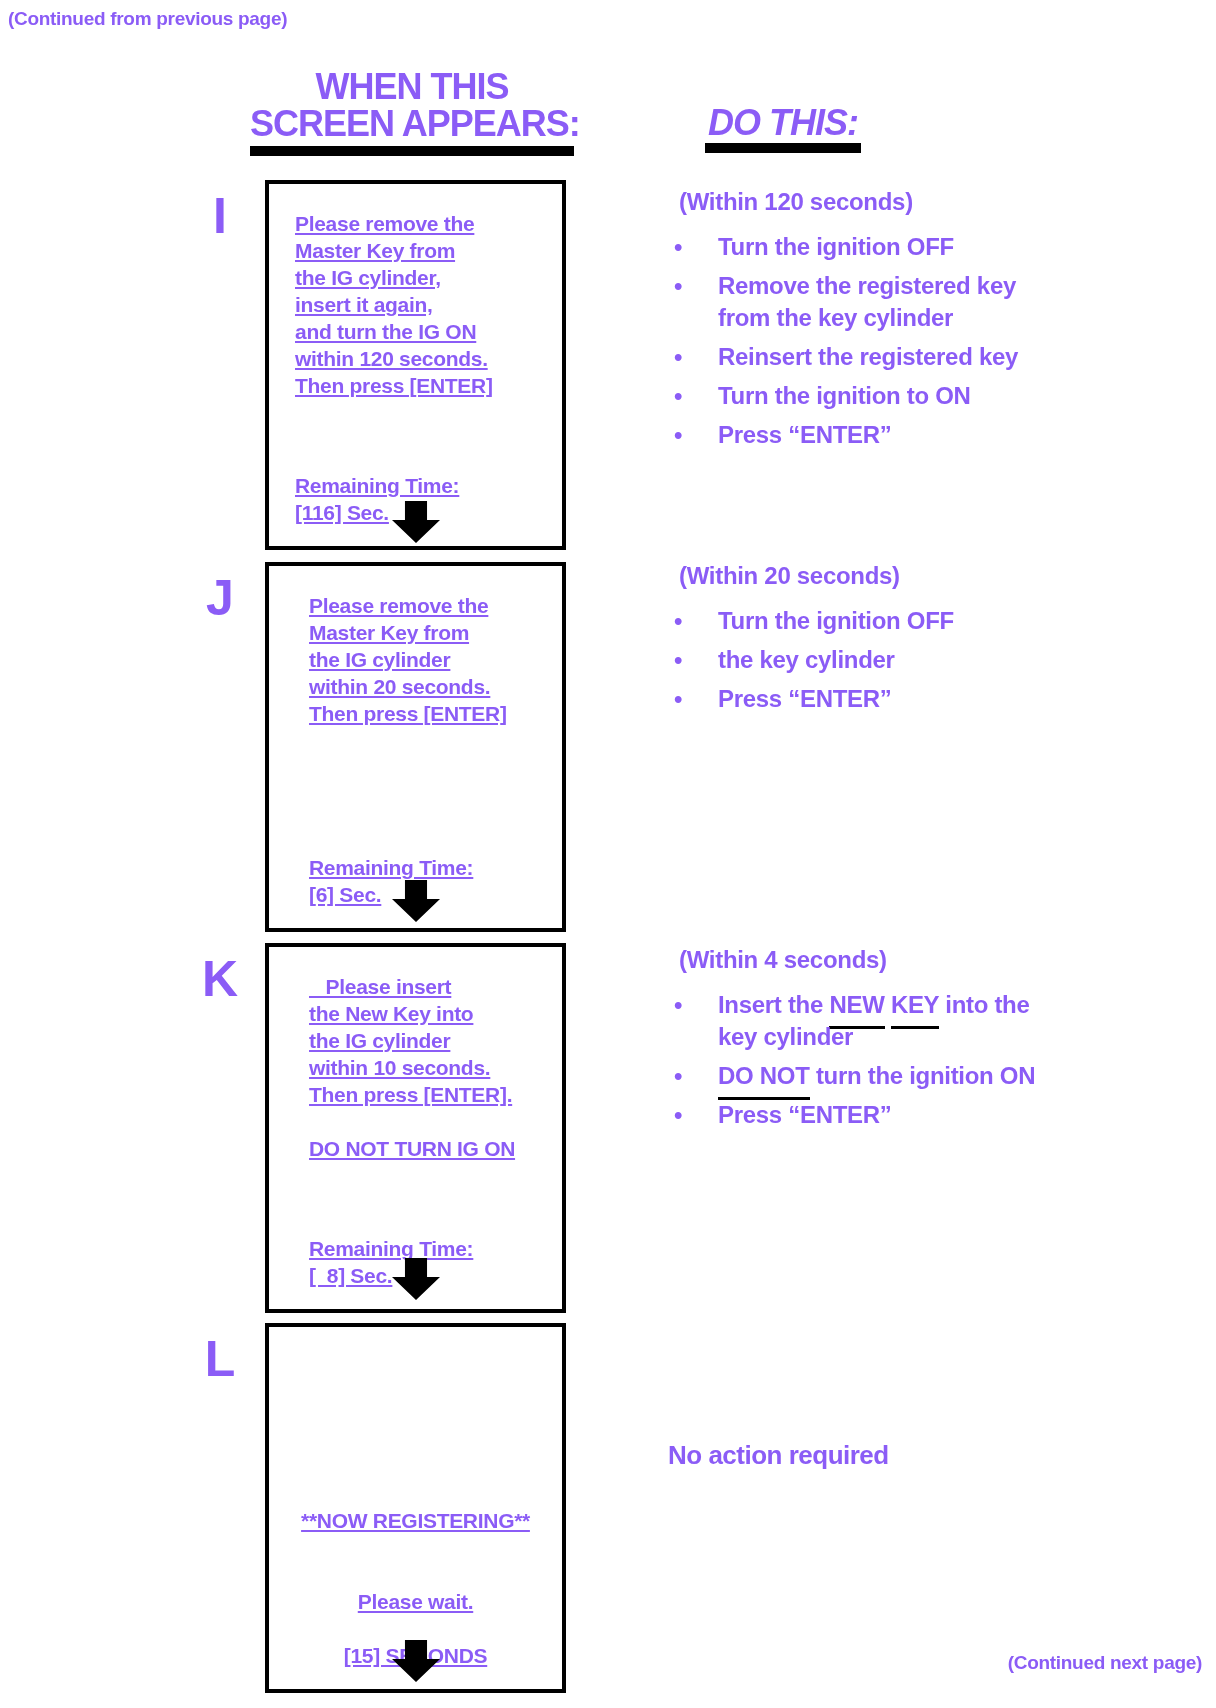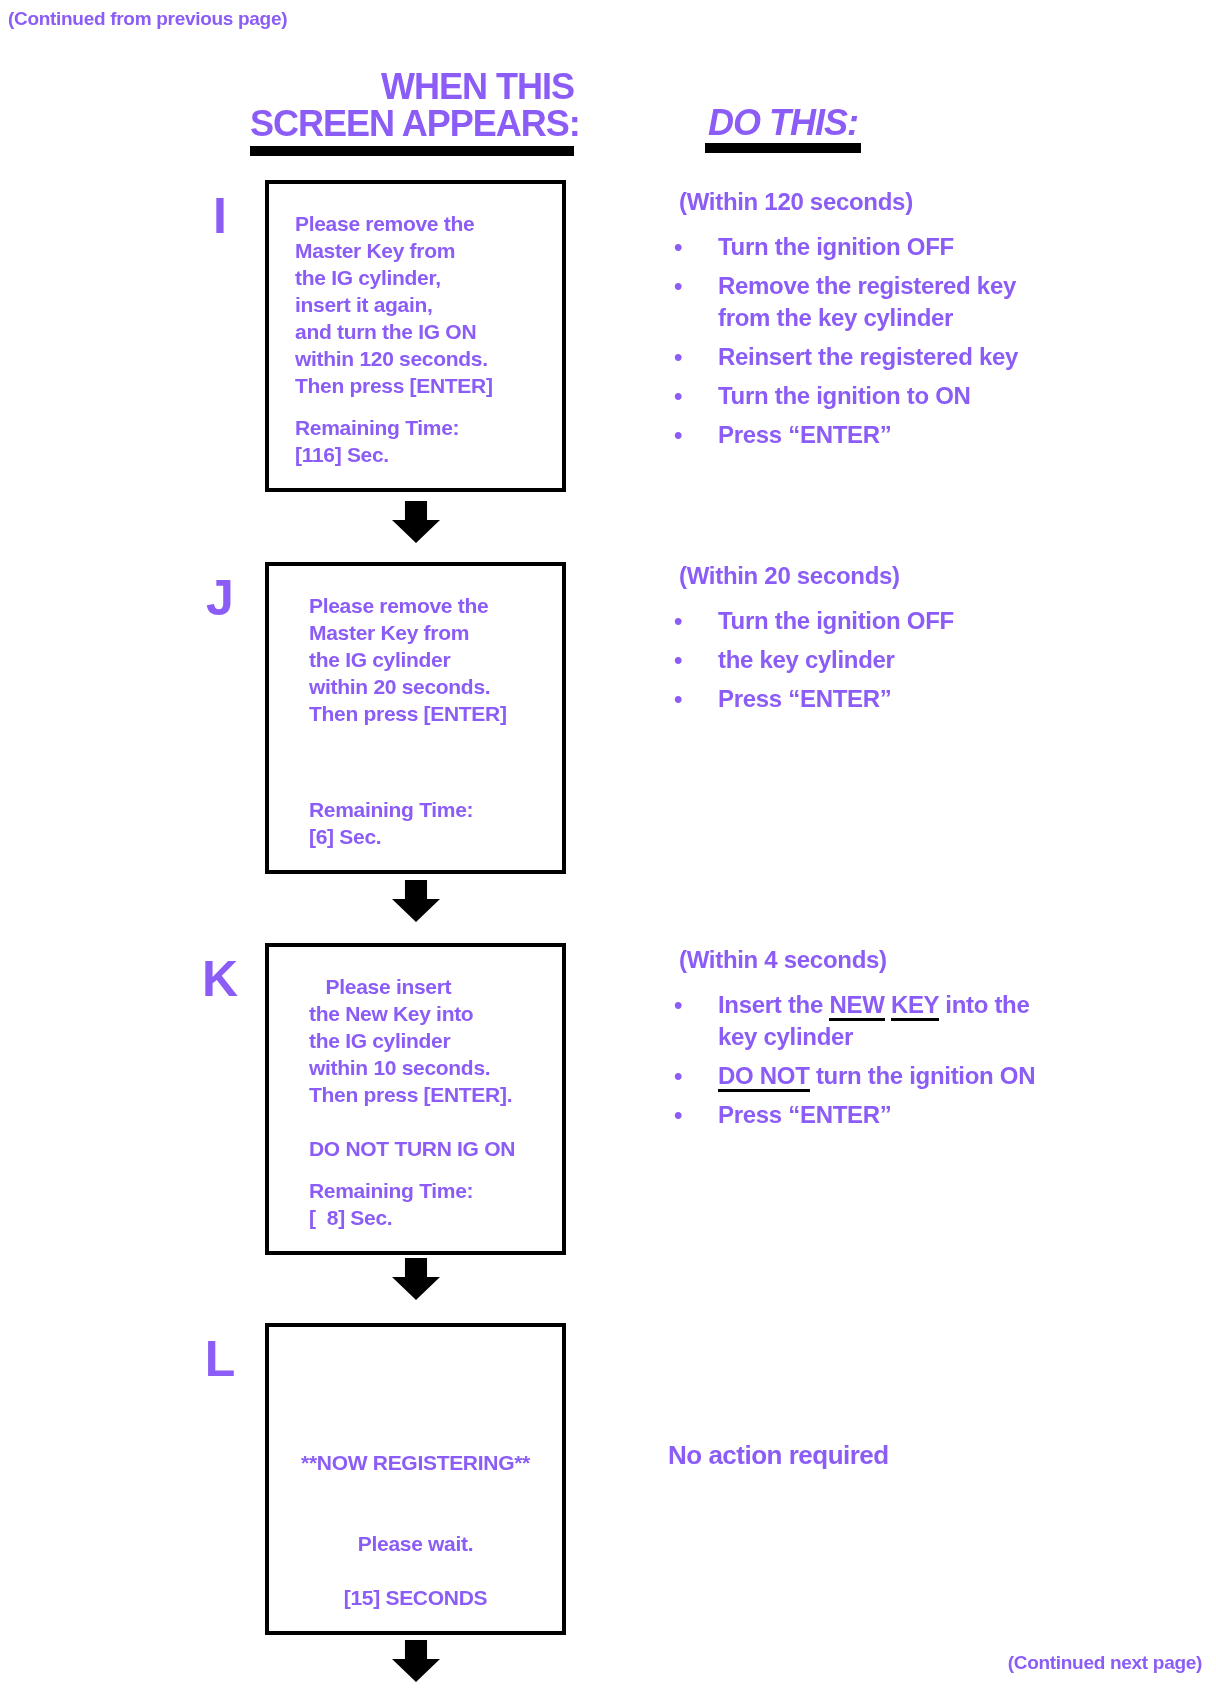--- a/index.html
+++ b/index.html
@@ -6,40 +6,40 @@
   .page{
     position:relative;width:1216px;height:1708px;margin:0 auto;
     background:#fff;color:#8b5cf6;
     font-family:"Liberation Sans",sans-serif;font-weight:bold;overflow:hidden;
   }
   .cont-note{position:absolute;font-size:19px;letter-spacing:-0.3px;white-space:nowrap}
   #cont-from{left:8px;top:8px}
   #cont-next{right:14px;top:1652px}
 
   .col1-header{
-    position:absolute;left:250px;top:68px;width:324px;text-align:right;
+    position:absolute;left:250px;top:68px;width:324px;text-align:center;
     font-size:36px;line-height:37px;letter-spacing:-1px;white-space:nowrap;
   }
   .col1-header .rule{height:10px;background:#000;margin-top:4px}
   .col2-header{
     position:absolute;left:705px;top:104px;display:inline-block;
     font-size:36px;line-height:37px;letter-spacing:-1px;white-space:nowrap;
     padding:0 3px 2px 3px;border-bottom:10px solid #000;font-style:italic;
   }
 
   .row-label{
     position:absolute;left:188px;width:64px;text-align:center;
     font-size:50px;line-height:1;
   }
   .screen-box{
-    position:absolute;left:265px;width:301px;height:312px;
+    position:absolute;left:265px;width:301px;height:370px;
     border:4px solid #000;box-sizing:border-box;
     display:flex;flex-direction:column;
     padding:26px 14px 20px 26px;
-    font-size:21px;line-height:27px;letter-spacing:-0.3px;
+    font-size:21px;line-height:27px;letter-spacing:-0.3px;text-decoration:underline;
   }
   .screen-box.pl40{padding-left:40px;padding-right:10px}
   .screen-box.centered{
     justify-content:flex-end;text-align:center;
     padding:48px 10px 20px 10px;
   }
   .screen-box.centered .screen-text{margin-top:34px}
   .screen-box .line{white-space:pre;min-height:27px}
   .screen-footer{margin-top:auto;}
   .screen-footer .line{white-space:pre}
@@ -51,21 +51,21 @@
 
   .do-block{
     position:absolute;left:668px;width:430px;
     font-size:24px;line-height:32px;letter-spacing:-0.3px;
   }
   .do-intro{margin-left:11px;margin-bottom:13px;white-space:nowrap}
   .bullet{display:flex;margin-bottom:7px}
   .bullet .dot{flex:0 0 44px;padding-left:6px}
   .bullet .btext{flex:1}
   .bullet .bline{white-space:nowrap}
-  .useg{border-bottom:3px solid #000;padding-bottom:0px}
+  .useg{border-bottom:3px solid #000;padding-bottom:8px}
   .do-note{
     position:absolute;left:668px;top:1440px;
     font-size:26px;letter-spacing:-0.5px;white-space:nowrap;
   }
 </style>
 </head>
 <body>
 
 <div class="page">
   <div id="cont-from" class="cont-note">(Continued from previous page)</div>

